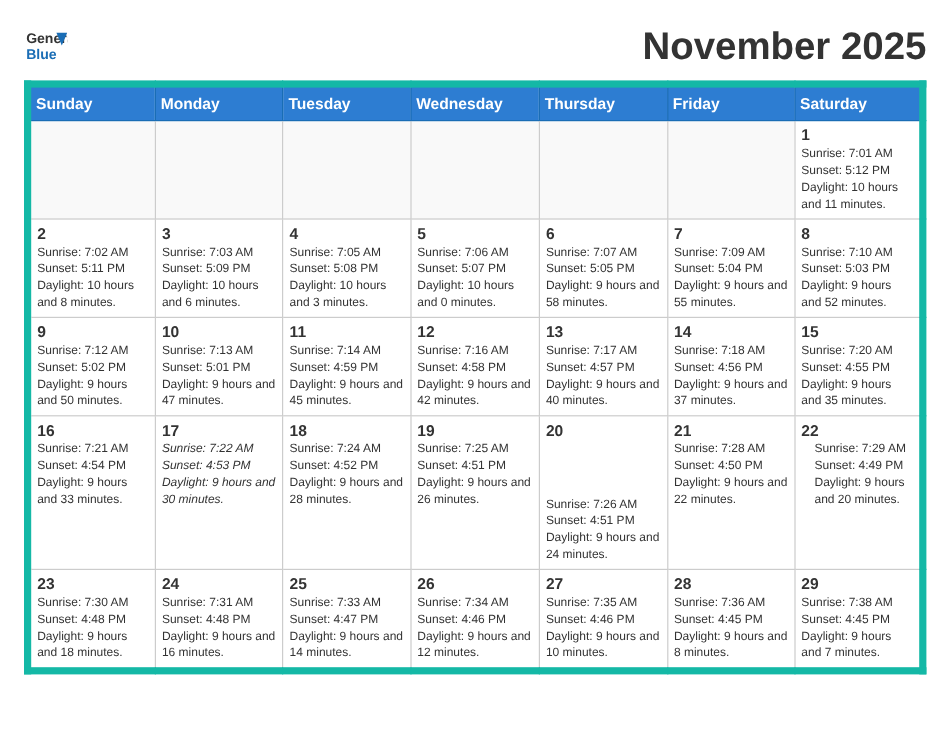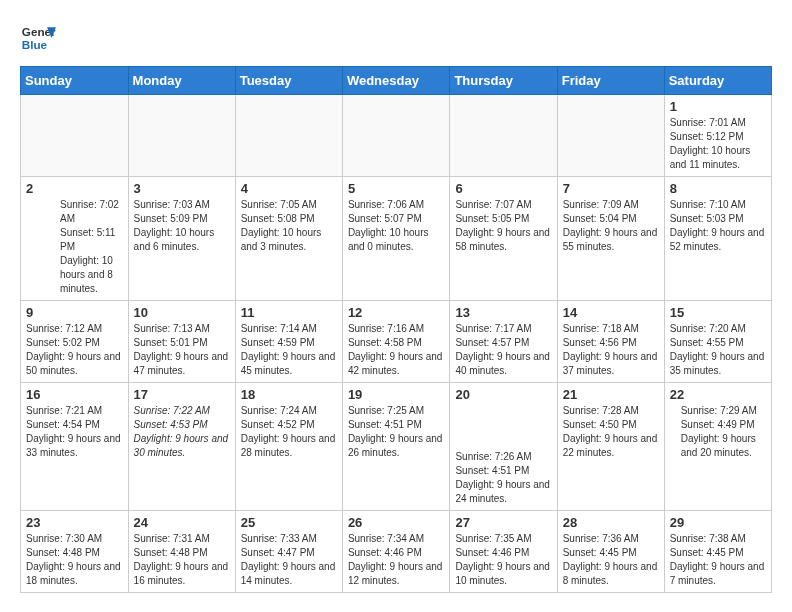--- a/index.html
+++ b/index.html
@@ -33,21 +33,21 @@
       font-weight: bold;
       color: #333;
     }
     .location-title {
       font-size: 16px;
       color: #555;
     }
     .calendar {
       width: 100%;
       border-collapse: collapse;
-      border: 1px solid #14b8a6;
+      border: 6px solid #14b8a6;
     }
     .calendar th {
       background-color: #2d7dd2;
       color: #fff;
       font-size: 13px;
       font-weight: bold;
       padding: 6px 4px;
       text-align: left;
       border: 1px solid #1a6db5;
     }
@@ -78,20 +78,21 @@
 
 <div class="header-area">
   <div class="logo">
     <svg class="logo-icon" viewBox="0 0 40 40">
       <text x="2" y="18" font-size="13" font-weight="bold" fill="#333" font-family="Arial">General</text>
       <text x="2" y="32" font-size="13" font-weight="bold" fill="#1a6db5" font-family="Arial">Blue</text>
       <polygon points="30,8 40,8 35,20" fill="#1a6db5"></polygon>
     </svg>
   </div>
   <div class="title-area">
+    <div class="month-title">November 2025</div>
   </div>
 </div>
 
 <table class="calendar">
   <thead>
     <tr>
       <th>Sunday</th>
       <th>Monday</th>
       <th>Tuesday</th>
       <th>Wednesday</th>
@@ -111,21 +112,21 @@
         <td>
           <span class="day-number">1</span>
           <div class="day-info" style="white-space: pre-line;">Sunrise: 7:01 AM
 Sunset: 5:12 PM
 Daylight: 10 hours and 11 minutes.</div>
         </td>
       </tr>
       <tr>
         <td>
           <span class="day-number">2</span>
-          <div class="day-info" style="white-space: pre-line; margin-left: 34px;">Sunrise: 7:02 AM
+          <div class="day-info" style="white-space: pre-line;">Sunrise: 7:02 AM
 Sunset: 5:11 PM
 Daylight: 10 hours and 8 minutes.</div>
         </td>
         <td>
           <span class="day-number">3</span>
           <div class="day-info" style="white-space: pre-line;">Sunrise: 7:03 AM
 Sunset: 5:09 PM
 Daylight: 10 hours and 6 minutes.</div>
         </td>
         <td>

